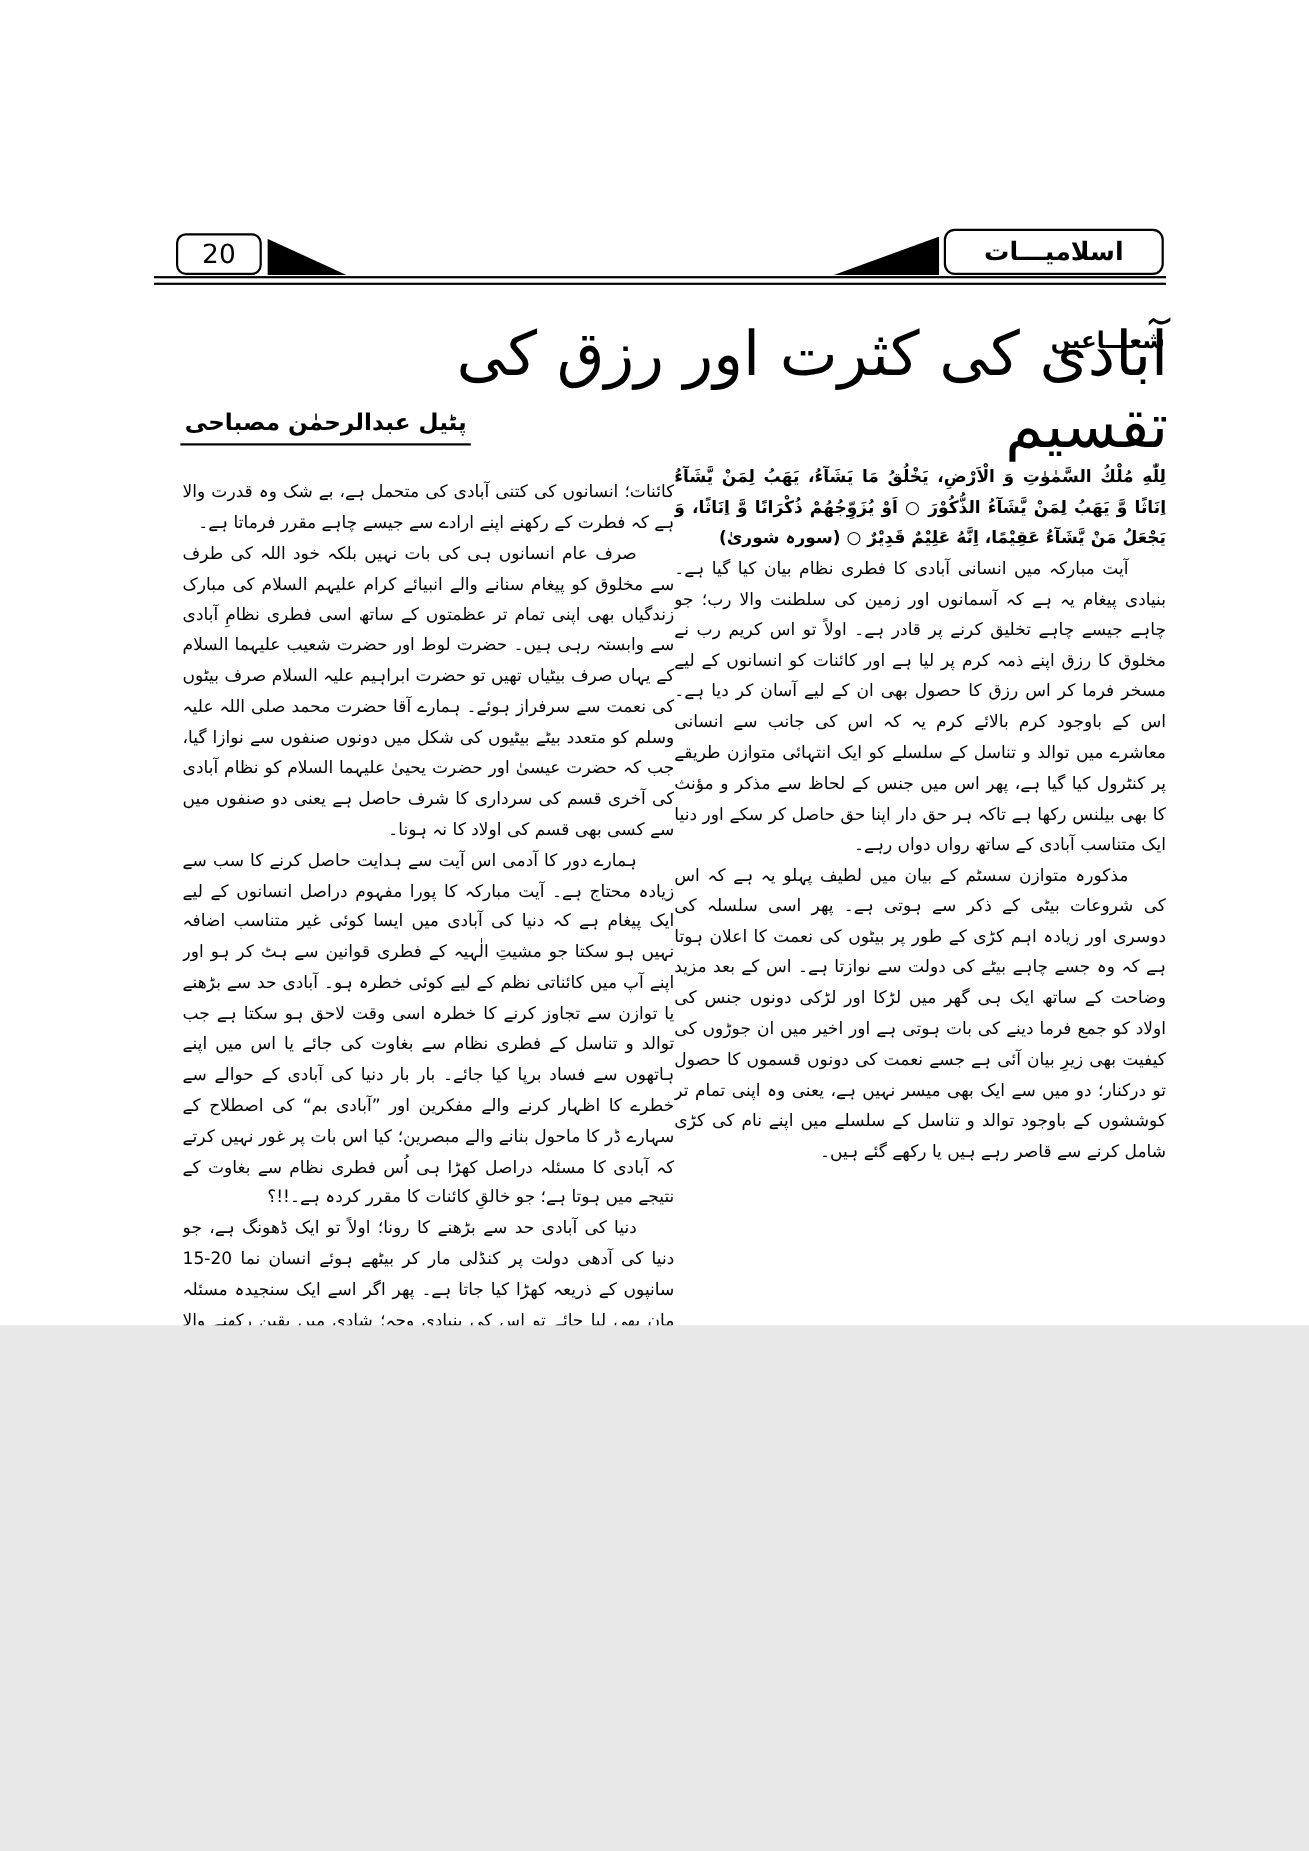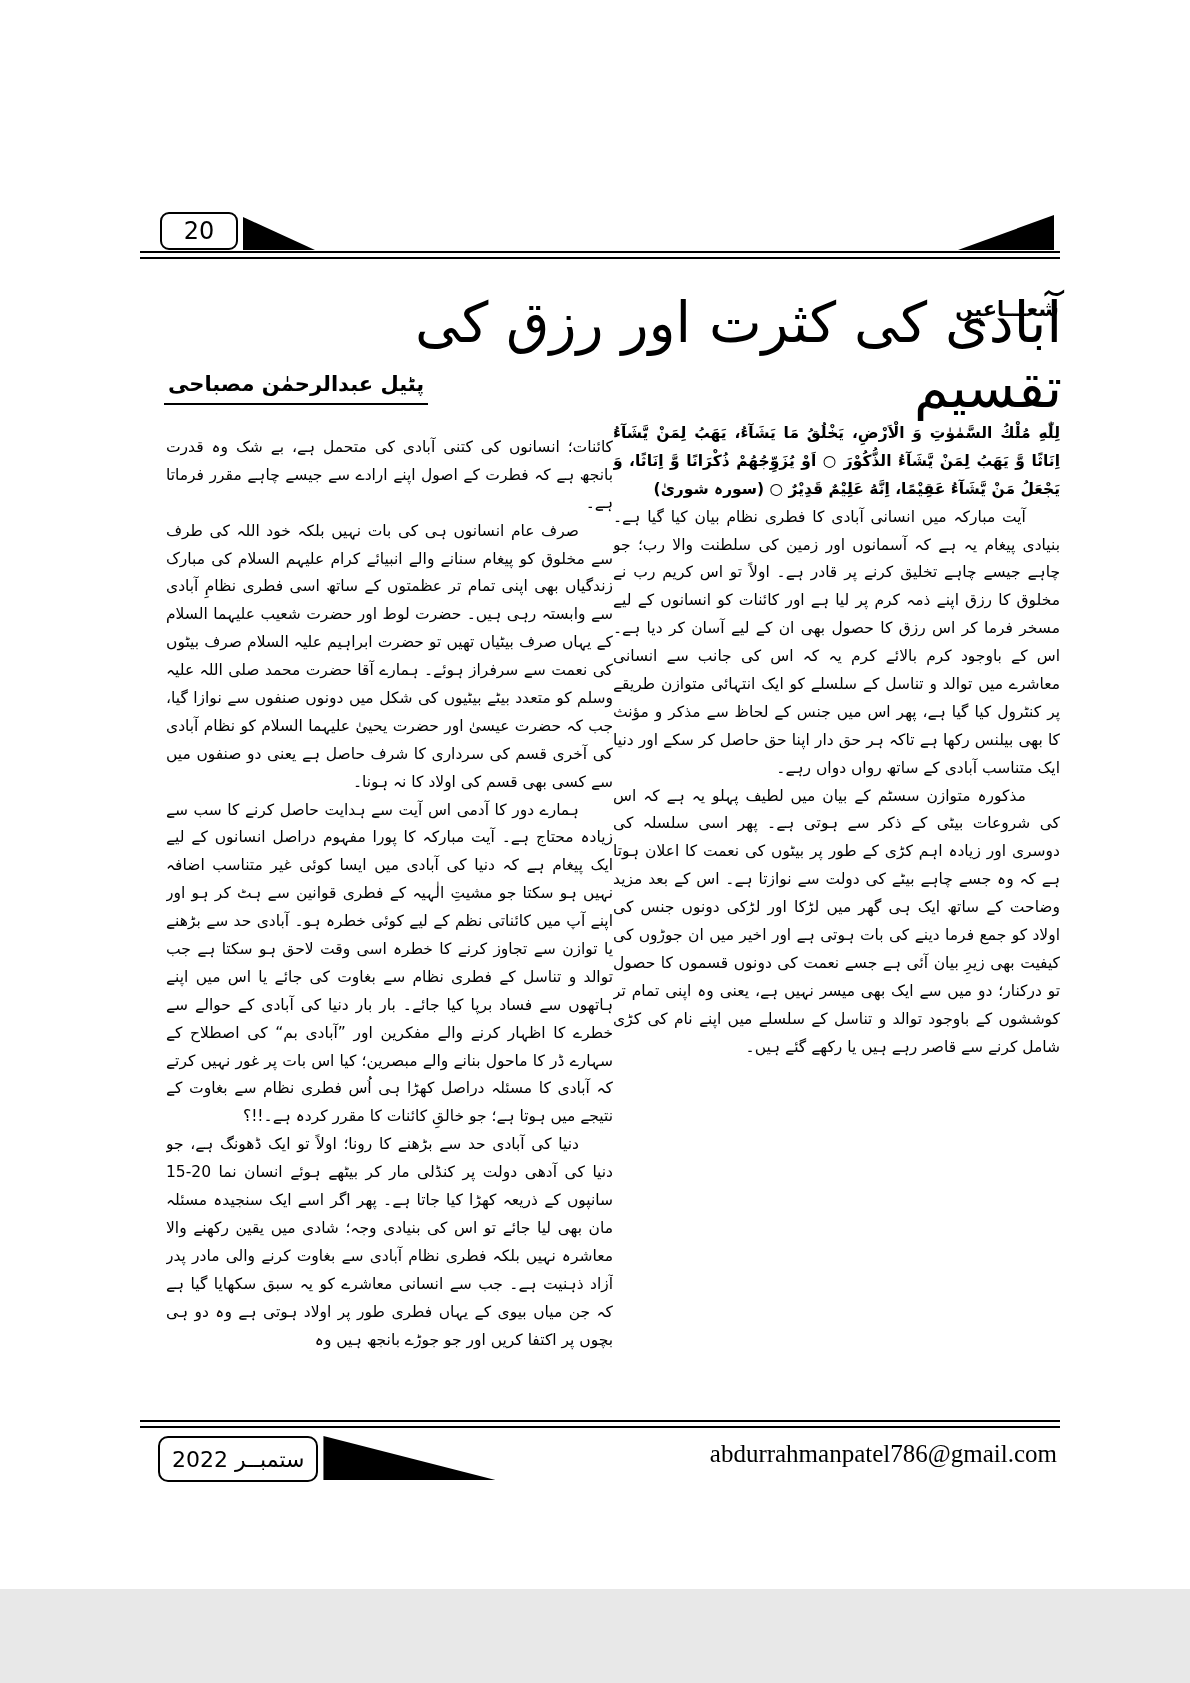--- a/index.html
+++ b/index.html
@@ -1,18 +1,18 @@
 <!DOCTYPE html>
 <html lang="ur"><head>
 <meta charset="utf-8">
 <style>
   html,body { margin:0; padding:0; background:#e8e8e8; }
   .page {
     position:relative;
-    width:1190px; height:1589px;
+    width:1190px; height:1205px;
     margin:0 auto;
     background:#ffffff;
     font-family:"DejaVu Sans", sans-serif;
     color:#000;
     overflow:hidden;
   }
 
   
   .header { position:absolute; top:211px; left:140px; width:920px; height:40px; }
   .hdr-left  { position:absolute; left:20px;  bottom:1px; display:flex; align-items:flex-end; }
@@ -97,20 +97,23 @@
 
   <div class="header">
     <div class="hdr-left">
       <div class="page-num-box">
         <span>20</span>
       </div>
       <div class="tri tri-left"></div>
     </div>
     <div class="hdr-right">
       <div class="tri tri-right"></div>
+      <div class="section-box">
+        <span>اسلامیـــات</span>
+      </div>
     </div>
   </div>
   <div class="rule-double header-rule"></div>
 
   <div class="series-label">شعـــاعیں</div>
 
   <div class="article-title">آبادی کی کثرت اور رزق کی تقسیم</div>
   <div class="author-name">پٹیل عبدالرحمٰن مصباحی</div>
 
   <div class="body-cols">
@@ -118,21 +121,21 @@
     <div class="col col-right">
       <p class="verse-block">
         <span>لِلّٰهِ مُلْكُ السَّمٰوٰتِ وَ الْاَرْضِ، يَخْلُقُ مَا يَشَآءُ، يَهَبُ لِمَنْ يَّشَآءُ اِنَاثًا وَّ يَهَبُ لِمَنْ يَّشَآءُ الذُّكُوْرَ ○ اَوْ يُزَوِّجُهُمْ ذُكْرَانًا وَّ اِنَاثًا، وَ يَجْعَلُ مَنْ يَّشَآءُ عَقِيْمًا، اِنَّهُ عَلِيْمٌ قَدِيْرٌ ○</span>
         <span class="verse-source">(سورہ شوریٰ)</span>
       </p>
       <p class="indent">آیت مبارکہ میں انسانی آبادی کا فطری نظام بیان کیا گیا ہے۔ بنیادی پیغام یہ ہے کہ آسمانوں اور زمین کی سلطنت والا رب؛ جو چاہے جیسے چاہے تخلیق کرنے پر قادر ہے۔ اولاً تو اس کریم رب نے مخلوق کا رزق اپنے ذمہ کرم پر لیا ہے اور کائنات کو انسانوں کے لیے مسخر فرما کر اس رزق کا حصول بھی ان کے لیے آسان کر دیا ہے۔ اس کے باوجود کرم بالائے کرم یہ کہ اس کی جانب سے انسانی معاشرے میں توالد و تناسل کے سلسلے کو ایک انتہائی متوازن طریقے پر کنٹرول کیا گیا ہے، پھر اس میں جنس کے لحاظ سے مذکر و مؤنث کا بھی بیلنس رکھا ہے تاکہ ہر حق دار اپنا حق حاصل کر سکے اور دنیا ایک متناسب آبادی کے ساتھ رواں دواں رہے۔</p>
       <p class="indent">مذکورہ متوازن سسٹم کے بیان میں لطیف پہلو یہ ہے کہ اس کی شروعات بیٹی کے ذکر سے ہوتی ہے۔ پھر اسی سلسلہ کی دوسری اور زیادہ اہم کڑی کے طور پر بیٹوں کی نعمت کا اعلان ہوتا ہے کہ وہ جسے چاہے بیٹے کی دولت سے نوازتا ہے۔ اس کے بعد مزید وضاحت کے ساتھ ایک ہی گھر میں لڑکا اور لڑکی دونوں جنس کی اولاد کو جمع فرما دینے کی بات ہوتی ہے اور اخیر میں ان جوڑوں کی کیفیت بھی زیرِ بیان آئی ہے جسے نعمت کی دونوں قسموں کا حصول تو درکنار؛ دو میں سے ایک بھی میسر نہیں ہے، یعنی وہ اپنی تمام تر کوششوں کے باوجود توالد و تناسل کے سلسلے میں اپنے نام کی کڑی شامل کرنے سے قاصر رہے ہیں یا رکھے گئے ہیں۔</p>
     </div>
 
     <div class="col col-left">
-      <p>کائنات؛ انسانوں کی کتنی آبادی کی متحمل ہے، بے شک وہ قدرت بانجھ ہے کہ فطرت کے اصول اپنے ارادے سے جیسے چاہے مقرر فرماتا ہے۔</p>
+      <p>کائنات؛ انسانوں کی کتنی آبادی کی متحمل ہے، بے شک وہ قدرت والا ہے کہ فطرت کے رکھنے اپنے ارادے سے جیسے چاہے مقرر فرماتا ہے۔</p>
       <p class="indent">صرف عام انسانوں ہی کی بات نہیں بلکہ خود اللہ کی طرف سے مخلوق کو پیغام سنانے والے انبیائے کرام علیہم السلام کی مبارک زندگیاں بھی اپنی تمام تر عظمتوں کے ساتھ اسی فطری نظامِ آبادی سے وابستہ رہی ہیں۔ حضرت لوط اور حضرت شعیب علیہما السلام کے یہاں صرف بیٹیاں تھیں تو حضرت ابراہیم علیہ السلام صرف بیٹوں کی نعمت سے سرفراز ہوئے۔ ہمارے آقا حضرت محمد صلی اللہ علیہ وسلم کو متعدد بیٹے بیٹیوں کی شکل میں دونوں صنفوں سے نوازا گیا، جب کہ حضرت عیسیٰ اور حضرت یحییٰ علیہما السلام کو نظام آبادی کی آخری قسم کی سرداری کا شرف حاصل ہے یعنی دو صنفوں میں سے کسی بھی قسم کی اولاد کا نہ ہونا۔</p>
       <p class="indent">ہمارے دور کا آدمی اس آیت سے ہدایت حاصل کرنے کا سب سے زیادہ محتاج ہے۔ آیت مبارکہ کا پورا مفہوم دراصل انسانوں کے لیے ایک پیغام ہے کہ دنیا کی آبادی میں ایسا کوئی غیر متناسب اضافہ نہیں ہو سکتا جو مشیتِ الٰہیہ کے فطری قوانین سے ہٹ کر ہو اور اپنے آپ میں کائناتی نظم کے لیے کوئی خطرہ ہو۔ آبادی حد سے بڑھنے یا توازن سے تجاوز کرنے کا خطرہ اسی وقت لاحق ہو سکتا ہے جب توالد و تناسل کے فطری نظام سے بغاوت کی جائے یا اس میں اپنے ہاتھوں سے فساد برپا کیا جائے۔ بار بار دنیا کی آبادی کے حوالے سے خطرے کا اظہار کرنے والے مفکرین اور ”آبادی بم“ کی اصطلاح کے سہارے ڈر کا ماحول بنانے والے مبصرین؛ کیا اس بات پر غور نہیں کرتے کہ آبادی کا مسئلہ دراصل کھڑا ہی اُس فطری نظام سے بغاوت کے نتیجے میں ہوتا ہے؛ جو خالقِ کائنات کا مقرر کردہ ہے۔!!؟</p>
       <p class="indent">دنیا کی آبادی حد سے بڑھنے کا رونا؛ اولاً تو ایک ڈھونگ ہے، جو دنیا کی آدھی دولت پر کنڈلی مار کر بیٹھے ہوئے انسان نما 20-15 سانپوں کے ذریعہ کھڑا کیا جاتا ہے۔ پھر اگر اسے ایک سنجیدہ مسئلہ مان بھی لیا جائے تو اس کی بنیادی وجہ؛ شادی میں یقین رکھنے والا معاشرہ نہیں بلکہ فطری نظام آبادی سے بغاوت کرنے والی مادر پدر آزاد ذہنیت ہے۔ جب سے انسانی معاشرے کو یہ سبق سکھایا گیا ہے کہ جن میاں بیوی کے یہاں فطری طور پر اولاد ہوتی ہے وہ دو ہی بچوں پر اکتفا کریں اور جو جوڑے بانجھ ہیں وہ</p>
     </div>
 
   </div>
 
   <div class="rule-double footer-rule"></div>
   <div class="footer-left">
     <div class="date-box">

